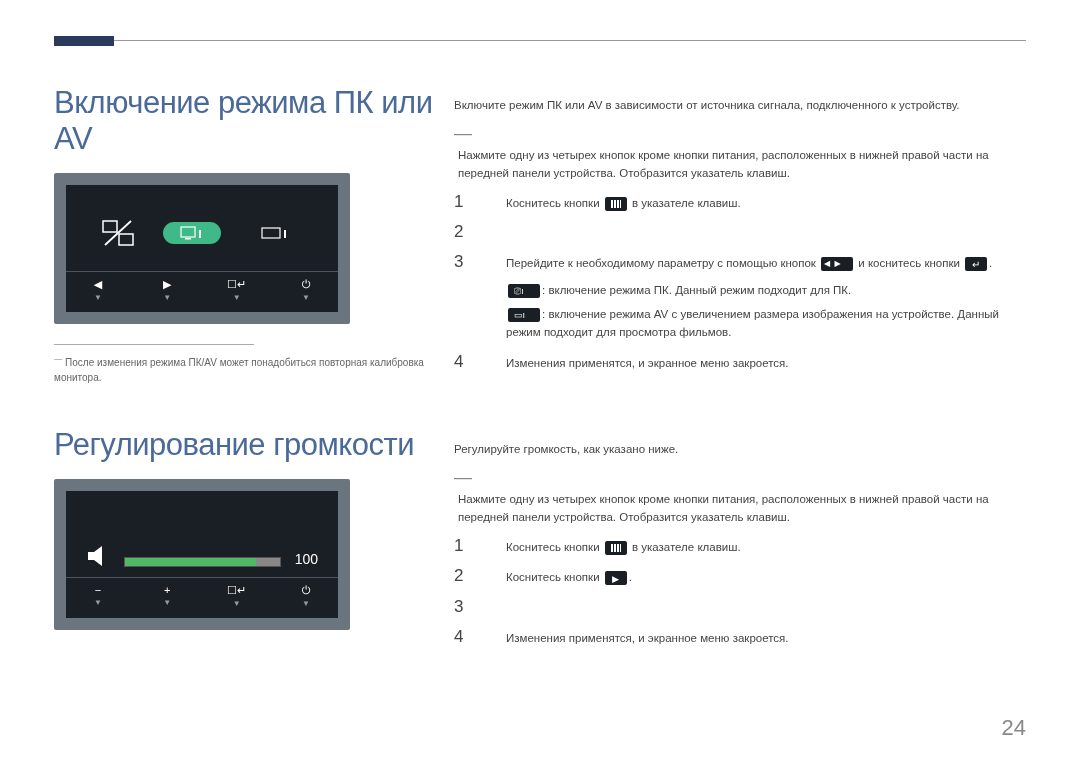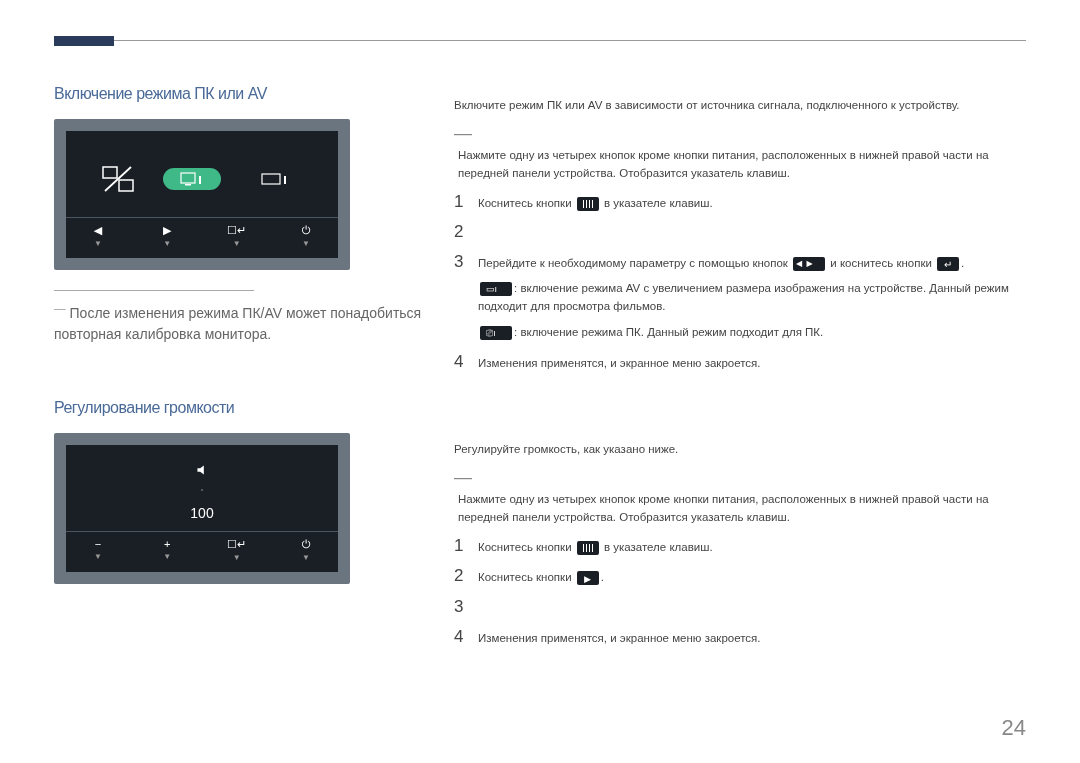--- a/index.html
+++ b/index.html
@@ -1,61 +1,61 @@
 <!DOCTYPE html>
 <html><head>
 <meta charset="utf-8">
 <style>
   * { box-sizing: border-box; margin: 0; padding: 0; }
   body { width: 1080px; height: 763px; background: #fff; font-family: Arial, sans-serif; color: #333; position: relative; }
   .header-line { position: absolute; top: 40px; left: 54px; right: 54px; height: 1px; background: #999; }
   .header-block { position: absolute; top: 36px; left: 54px; width: 60px; height: 10px; background: #2a3a5a; }
   .content { position: absolute; top: 85px; left: 54px; right: 54px; }
-  .heading { font-size: 16px; color: #4a6a98; font-weight: 300; margin-bottom: 16px; letter-spacing: -0.5px; }
+  .heading { font-size: 31px; color: #4a6a98; font-weight: 300; margin-bottom: 16px; letter-spacing: -0.5px; }
   .osd { background: #6a7580; padding: 12px; border-radius: 2px; width: 296px; }
   .osd-inner { background: #1a1f25; padding: 20px 0 0 0; }
   .osd-top { display: flex; align-items: center; justify-content: center; height: 56px; gap: 26px; }
   .osd-modeicon { width: 38px; height: 34px; display: flex; align-items: center; justify-content: center; }
   .osd-sel { background: #3fb988; border-radius: 12px; width: 58px; height: 22px; display: flex; align-items: center; justify-content: center; }
   .osd-unsel { width: 58px; height: 22px; display: flex; align-items: center; justify-content: center; }
   .osd-bottom { display: flex; justify-content: space-between; border-top: 1px solid #4a5560; padding: 6px 18px 10px 18px; margin-top: 10px; }
   .osd-btn { width: 28px; text-align: center; }
   .osd-btn-top { color: #fff; font-size: 11px; }
   .osd-btn-dot { color: #999; font-size: 8px; margin-top: 2px; }
-  .vol-row { display: flex; align-items: center; padding: 0 20px; gap: 14px; height: 56px; flex-direction: column; }
+  .vol-row { display: flex; align-items: flex-end; padding: 0 20px; gap: 14px; height: 56px; }
   .vol-bar { flex: 1; height: 10px; background: #888; border: 1px solid #555; position: relative; }
   .vol-fill { position: absolute; left: 0; top: 0; bottom: 0; width: 85%; background: #4fb968; }
   .vol-num { color: #fff; font-size: 14px; }
   .footnote-line { width: 200px; height: 1px; background: #aaa; margin-top: 20px; margin-bottom: 8px; }
-  .footnote { font-size: 14px; color: #666; line-height: 1.5; margin-bottom: 6px; }
+  .footnote { font-size: 10px; color: #666; line-height: 1.5; margin-bottom: 6px; }
   .footnote sup { color: #999; }
   .linkref { color: #3b6fa8; }
   .right { position: absolute; }
   .body-text { font-size: 11.5px; color: #444; line-height: 1.5; }
   .step-row { display: flex; margin-top: 10px; align-items: flex-start; }
   .step-num { font-size: 17px; color: #444; width: 24px; font-weight: 400; flex-shrink: 0; }
-  .step-text { font-size: 11.5px; color: #444; line-height: 1.6; padding-top: 2px; }
+  .step-text { font-size: 11.5px; color: #444; line-height: 1.6; padding-top: 2px; margin-left: 28px; }
   .inline-icon { display: inline-block; width: 22px; height: 14px; background: #1a1f25; vertical-align: middle; border-radius: 2px; margin: 0 2px; position: relative; }
   .inline-icon-bars::after { content: ""; position: absolute; left: 6px; top: 3px; width: 10px; height: 8px; background: repeating-linear-gradient(to right, #fff 0 1.5px, transparent 1.5px 3px); }
   .inline-icon-lr { width: 32px; }
   .inline-icon-lr::after { content: "◀ ▶"; color: #fff; font-size: 8px; position: absolute; left: 3px; top: 1px; letter-spacing: 1px; }
   .inline-icon-enter::after { content: "↵"; color: #fff; font-size: 10px; position: absolute; left: 7px; top: 0; }
   .inline-icon-mode { width: 24px; }
   .inline-icon-mode::after { content: ""; position: absolute; left: 5px; top: 3px; width: 14px; height: 8px; border: 1px solid #fff; }
   .inline-icon-mode::before { content: ""; position: absolute; left: 9px; top: 11px; width: 6px; height: 1px; background: #fff; }
   .inline-icon-pc { width: 32px; }
   .inline-icon-pc::after { content: "⎚ı"; color: #fff; font-size: 9px; position: absolute; left: 6px; top: 0; }
   .inline-icon-av { width: 32px; }
   .inline-icon-av::after { content: "▭ı"; color: #fff; font-size: 9px; position: absolute; left: 6px; top: 0; }
   .inline-icon-speaker::after { content: "◀"; color: #fff; font-size: 9px; position: absolute; left: 7px; top: 1px; transform: scaleX(-1); }
   .inline-icon-pm { width: 32px; }
   .inline-icon-pm::after { content: "− +"; color: #fff; font-size: 9px; position: absolute; left: 4px; top: 0; letter-spacing: 1px; }
   .dash { color: #888; font-size: 18px; vertical-align: -3px; margin-right: 2px; }
   .page-num { position: absolute; bottom: 22px; right: 54px; font-size: 22px; color: #888; font-weight: 300; }
-  .section2-top { margin-top: 54px; }
+  .section2-top { margin-top: 42px; }
 </style>
 </head>
 <body>
 
 <div class="header-line"></div>
 <div class="header-block"></div>
 
 <div class="content">
 
   <div style="width:380px;">
@@ -116,22 +116,22 @@
       <div class="step-num">1</div>
       <div class="step-text"><span>Коснитесь кнопки </span><span class="inline-icon inline-icon-bars"></span><span> в указателе клавиш.</span></div>
     </div>
     <div class="step-row">
       <div class="step-num">2</div>
     </div>
     <div class="step-row">
       <div class="step-num">3</div>
       <div class="step-text">
         <span>Перейдите к необходимому параметру с помощью кнопок </span><span class="inline-icon inline-icon-lr"></span><span> и коснитесь кнопки </span><span class="inline-icon inline-icon-enter"></span><span>.</span>
+        <div style="margin-top:8px;"><span class="inline-icon inline-icon-pc"></span><span>: включение режима ПК. Данный режим подходит для ПК.</span></div>
         <div style="margin-top:6px;"><span class="inline-icon inline-icon-av"></span><span>: включение режима AV с увеличением размера изображения на устройстве. Данный режим подходит для просмотра фильмов.</span></div>
-        <div style="margin-top:8px;"><span class="inline-icon inline-icon-pc"></span><span>: включение режима ПК. Данный режим подходит для ПК.</span></div>
       </div>
     </div>
     <div class="step-row">
       <div class="step-num">4</div>
       <div class="step-text">Изменения применятся, и экранное меню закроется.</div>
     </div>
   </div>
 
   <div style="width:380px;" class="section2-top">
     <h2 class="heading">Регулирование громкости</h2>

